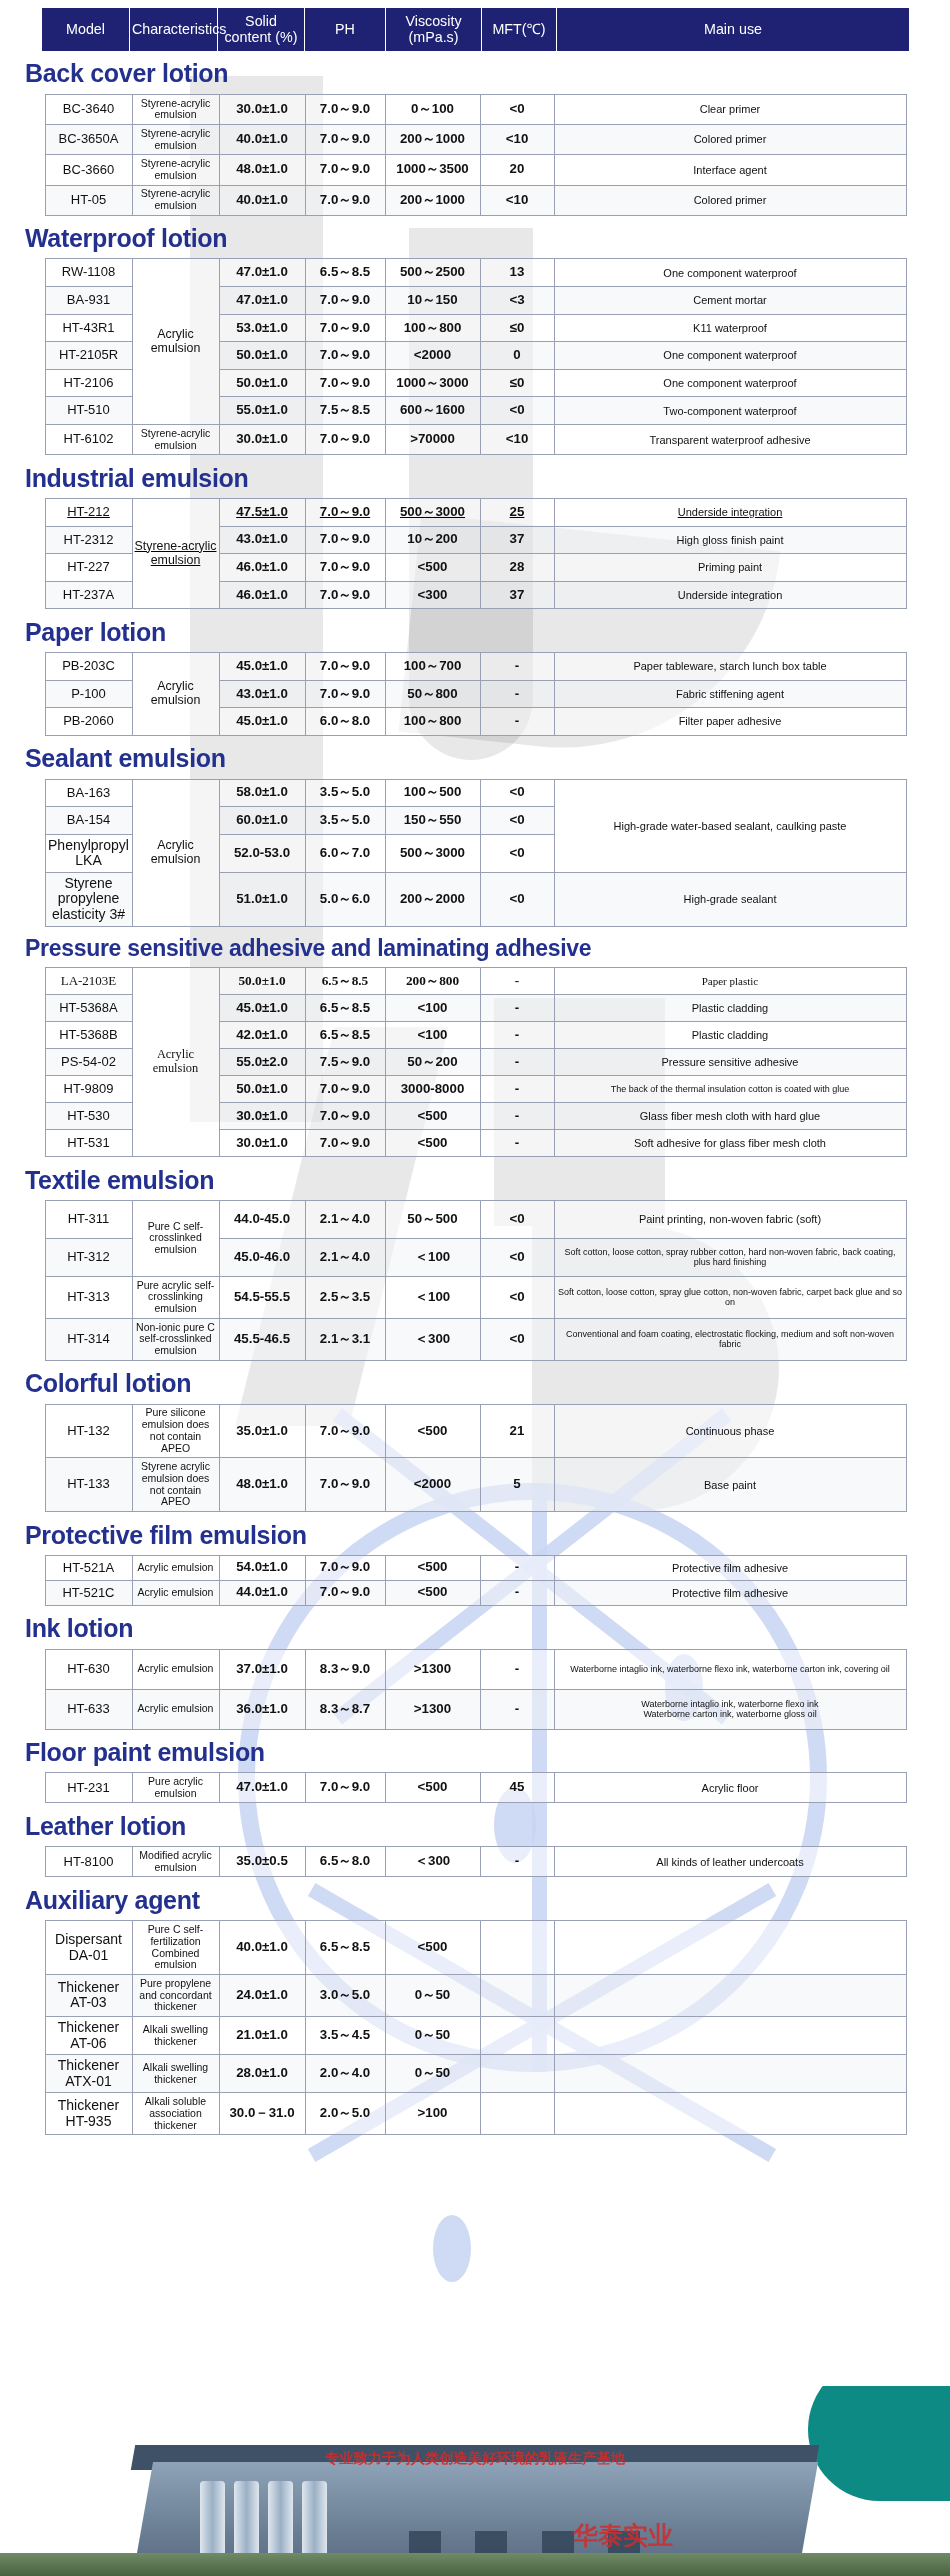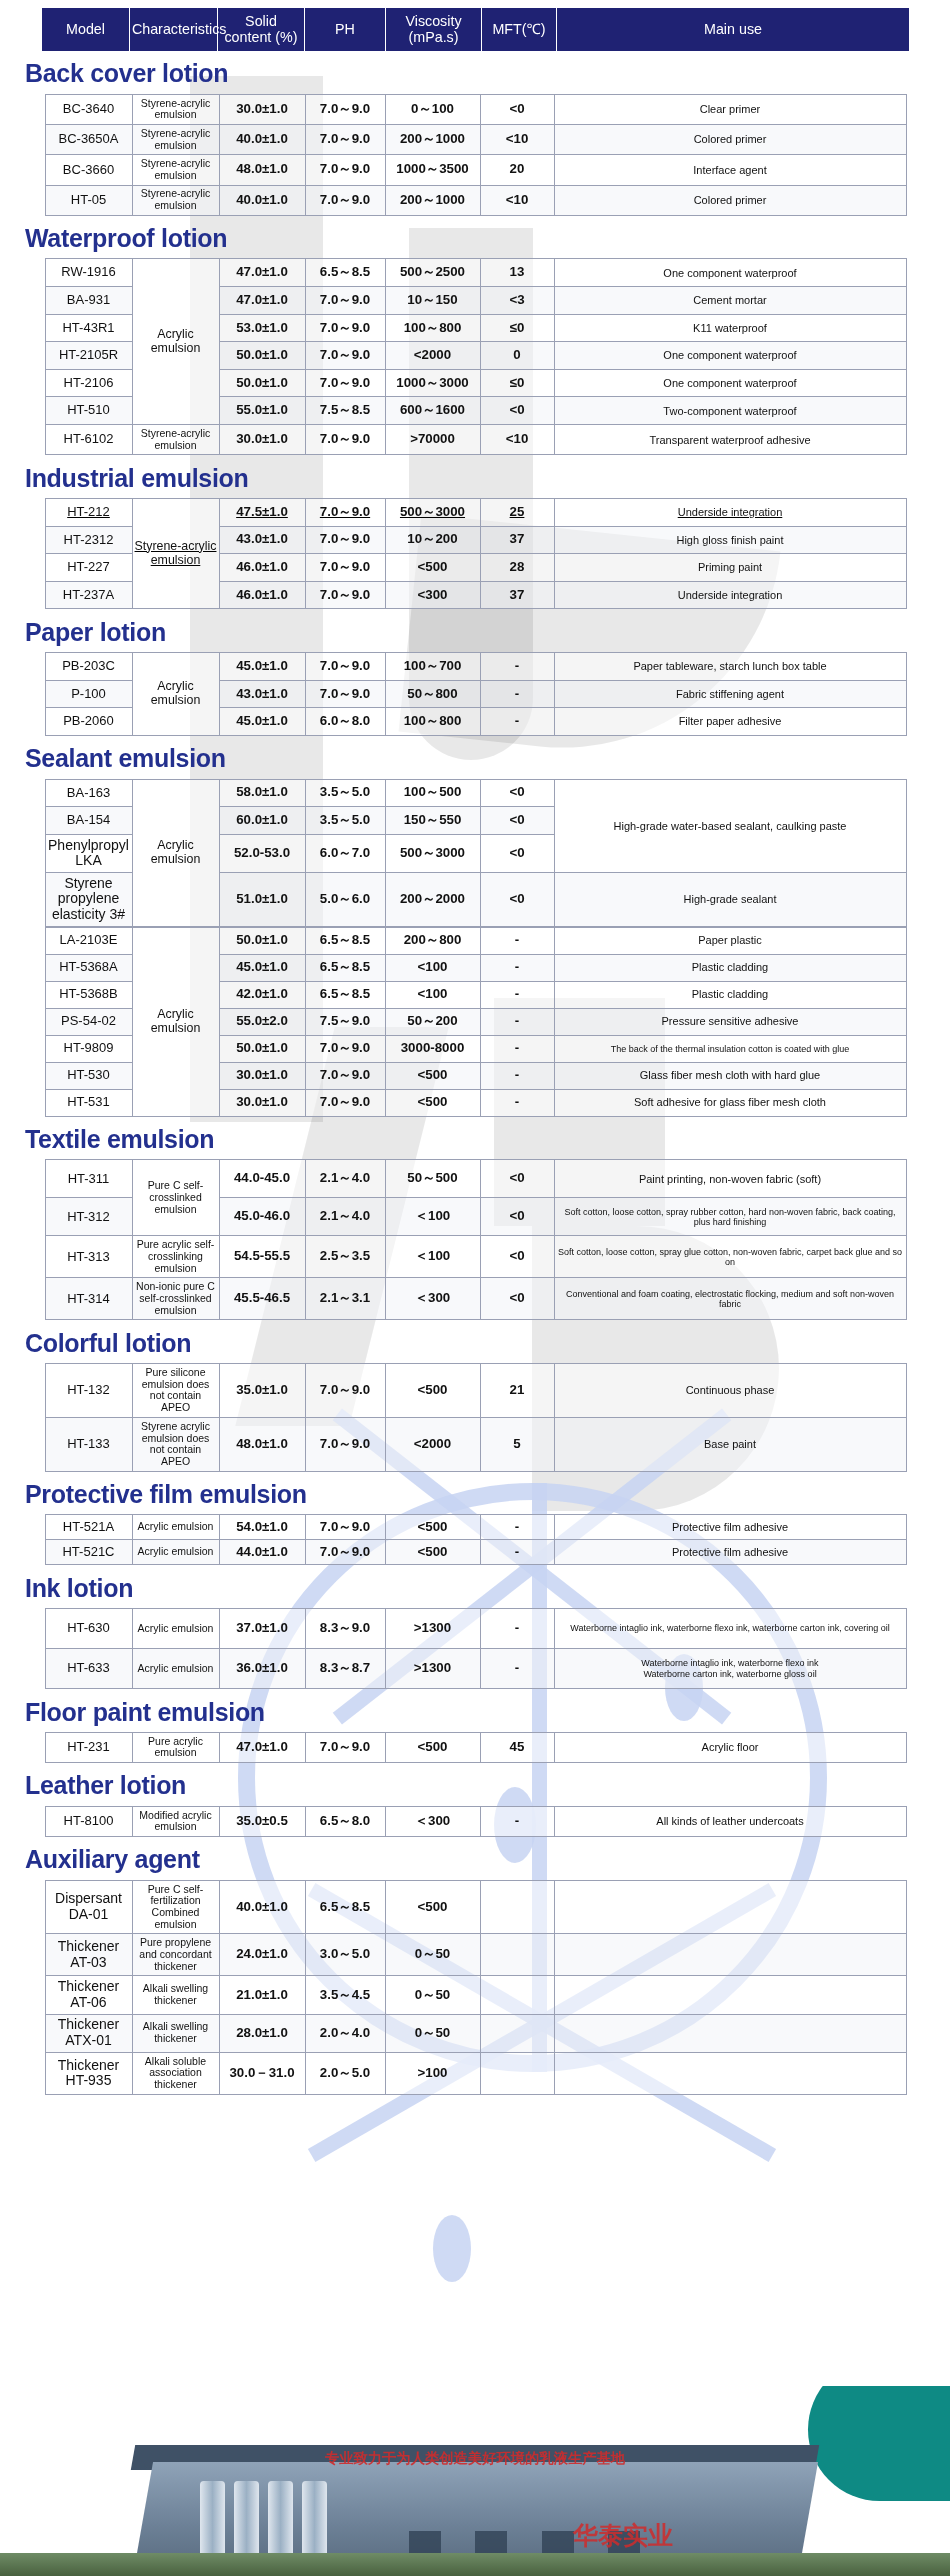--- a/index.html
+++ b/index.html
@@ -235,21 +235,21 @@
           <col class="c-model">
           <col class="c-chr">
           <col class="c-sol">
           <col class="c-ph">
           <col class="c-vis">
           <col class="c-mft">
           <col class="c-use">
         </colgroup>
         <tbody>
           <tr style="height: 27.6px;">
-            <td class="model">RW-1916</td>
+            <td class="model">RW-1108</td>
             <td class="chr big" rowspan="6">Acrylic emulsion</td>
             <td class="num">47.0±1.0</td>
             <td class="num">6.5～8.5</td>
             <td class="num">500～2500</td>
             <td class="num">13</td>
             <td class="use">One component waterproof</td>
           </tr>
           <tr class="alt" style="height: 27.6px;">
             <td class="model">BA-931</td>
             <td class="num">47.0±1.0</td>
@@ -425,32 +425,33 @@
           <tr class="alt" style="height: 27.6px;">
             <td class="tiny">Styrene propylene elasticity 3#</td>
             <td class="num">51.0±1.0</td>
             <td class="num">5.0～6.0</td>
             <td class="num">200～2000</td>
             <td class="num">&lt;0</td>
             <td class="use">High-grade sealant</td>
           </tr>
         </tbody>
       </table>
-      <table class="dt">
-        <colgroup>
-          <col class="c-model">
-          <col class="c-chr">
-          <col class="c-sol">
-          <col class="c-ph">
-          <col class="c-vis">
-          <col class="c-mft">
-          <col class="c-use">
-        </colgroup>
-        <tbody>
-          <tr style="height: 27px;">
+      <div class="sec-title small">Pressure sensitive adhesive and laminating adhesive</div>
+      <table class="dt">
+        <colgroup>
+          <col class="c-model">
+          <col class="c-chr">
+          <col class="c-sol">
+          <col class="c-ph">
+          <col class="c-vis">
+          <col class="c-mft">
+          <col class="c-use">
+        </colgroup>
+        <tbody>
+          <tr style="height: 27px; font-family: Liberation Serif, serif;">
             <td class="model">LA-2103E</td>
             <td class="chr big" rowspan="7">Acrylic emulsion</td>
             <td class="num">50.0±1.0</td>
             <td class="num">6.5～8.5</td>
             <td class="num">200～800</td>
             <td class="num">-</td>
             <td class="use">Paper plastic</td>
           </tr>
           <tr class="alt" style="height: 27px;">
             <td class="model">HT-5368A</td>

